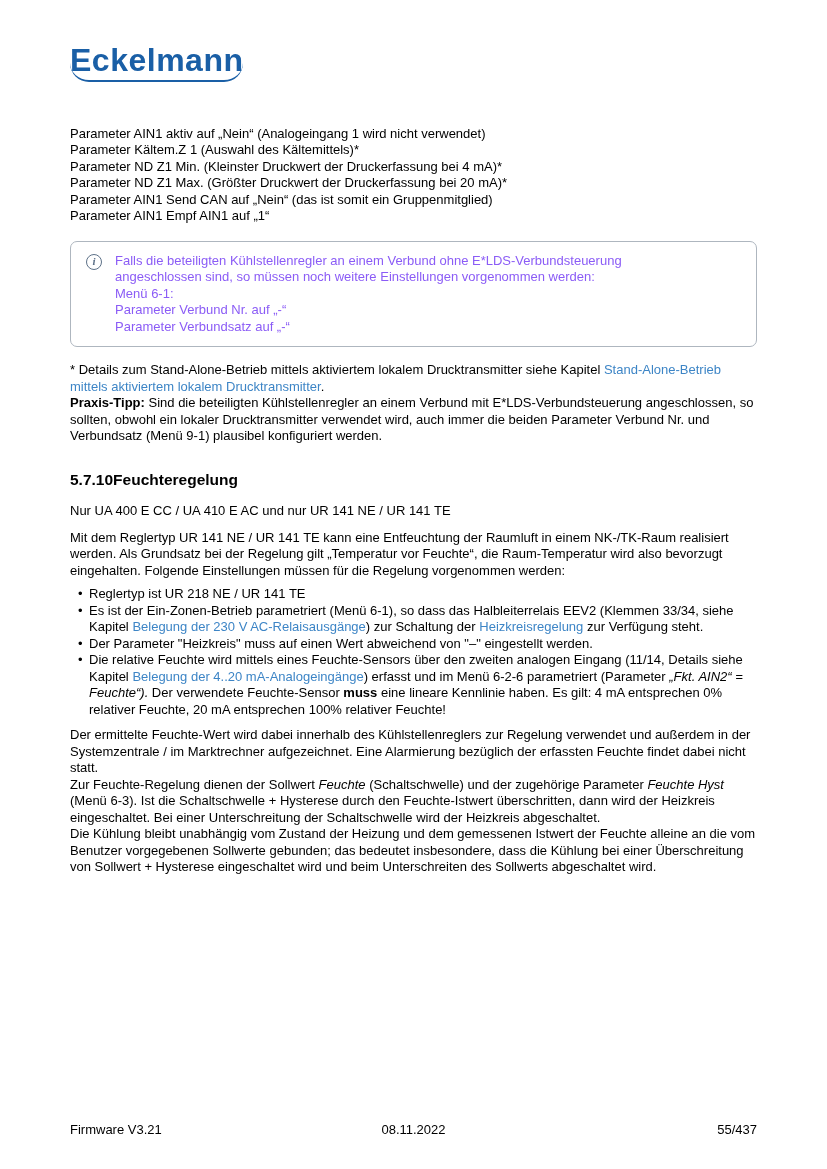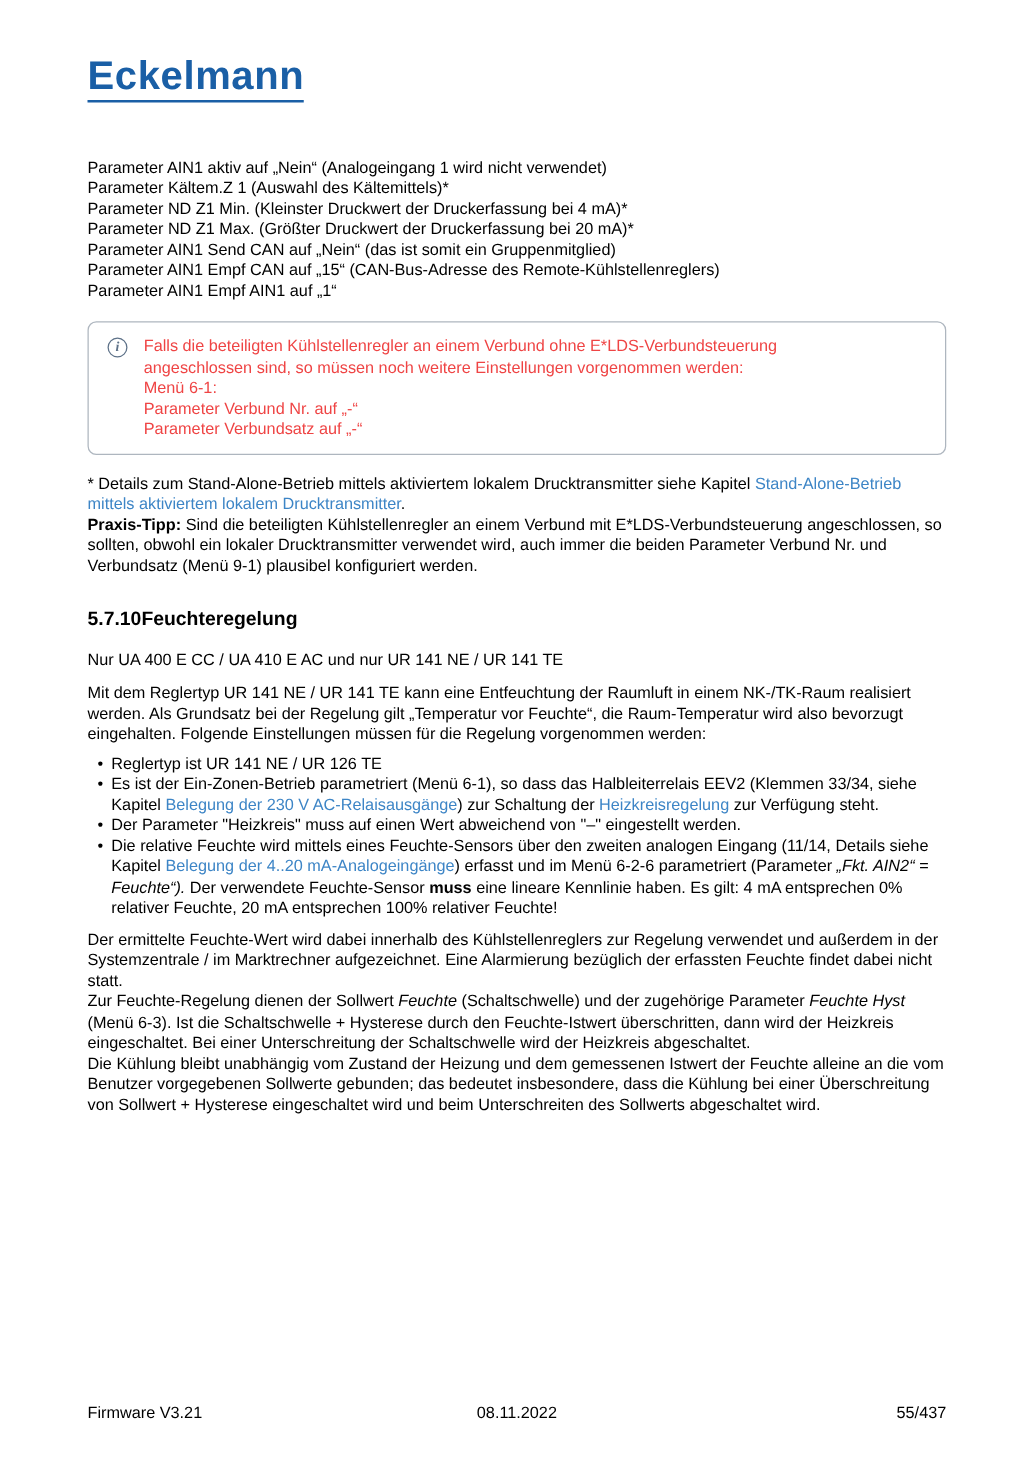--- a/index.html
+++ b/index.html
@@ -1,15 +1,15 @@
 <!DOCTYPE html>
 <html style="--brand: #1a5fa6; --link: #3d85c6;"><head>
 <meta charset="utf-8">
 <style>
-  * { margin:0; padding:0; box-sizing:border-box; }
+  * { margin:0; padding:0; box-sizing:border-box;border-radius:21px; }
   html,body { background:#ffffff; }
   body {
     width:827px; height:1169px; overflow:hidden; position:relative;
     font-family:"Liberation Sans", sans-serif; color:#000;
   }
   .page { position:relative; width:827px; height:1169px; padding:44px 70px 0 70px; }
   .logo {
     display:inline-block; font-size:32px; font-weight:bold; letter-spacing:0.5px;
     color:var(--brand,#1a5fa6); border-bottom:2px solid var(--brand,#1a5fa6);
     padding-bottom:2px; line-height:1.05;
@@ -19,21 +19,21 @@
   .infobox {
     margin-top:16px; border:1px solid #aeb6bf; border-radius:7px;
     padding:11px 16px 11px 15px; display:flex; gap:13px; align-items:flex-start;
   }
   .info-icon {
     flex:none; width:16px; height:16px; margin-top:1px;
     border:1.5px solid #5d7188; border-radius:50%; color:#5d7188;
     font-family:"Liberation Serif", serif; font-style:italic; font-weight:bold; font-size:11px;
     display:flex; align-items:center; justify-content:center;
   }
-  .info-text { max-width:575px; color:#ef4444; }
+  .info-text { max-width:575px; color:#8b5cf6; }
   .rich { white-space:pre-wrap; }
   .note { margin-top:15px; }
   .r-plain { }
   .r-link { color:var(--link,#3d85c6); cursor:pointer; }
   .r-bold { font-weight:bold; }
   .r-italic { font-style:italic; }
   .sec { margin-top:27px; font-size:15.5px; font-weight:bold; }
   .sec .num { }
   .subtitle { margin-top:15px; }
   .para { margin-top:10px; }
@@ -56,21 +56,20 @@
 
   <div class="content">
 
 
     <div>
         <div>Parameter AIN1 aktiv auf „Nein“ (Analogeingang 1 wird nicht verwendet)</div>
         <div>Parameter Kältem.Z 1 (Auswahl des Kältemittels)*</div>
         <div>Parameter ND Z1 Min. (Kleinster Druckwert der Druckerfassung bei 4 mA)*</div>
         <div>Parameter ND Z1 Max. (Größter Druckwert der Druckerfassung bei 20 mA)*</div>
         <div>Parameter AIN1 Send CAN auf „Nein“ (das ist somit ein Gruppenmitglied)</div>
-        <div>Parameter AIN1 Empf CAN auf „15“ (CAN-Bus-Adresse des Remote-Kühlstellenreglers)</div>
         <div>Parameter AIN1 Empf AIN1 auf „1“</div>
       </div>
 
     <div class="infobox">
       <span class="info-icon">i</span>
       <div class="info-text">
           <div>Falls die beteiligten Kühlstellenregler an einem Verbund ohne E*LDS-Verbundsteuerung angeschlossen sind, so müssen noch weitere Einstellungen vorgenommen werden:</div>
           <div>Menü 6-1:</div>
           <div>Parameter Verbund Nr. auf „-“</div>
           <div>Parameter Verbundsatz auf „-“</div>
@@ -82,21 +81,21 @@
 
     <h2 class="sec">
       <span class="num">5.7.10</span><span>Feuchteregelung</span>
     </h2>
 
     <div class="subtitle">Nur UA 400 E CC / UA 410 E AC und nur UR 141 NE / UR 141 TE</div>
 
     <div class="para">Mit dem Reglertyp UR 141 NE / UR 141 TE kann eine Entfeuchtung der Raumluft in einem NK-/TK-Raum realisiert werden. Als Grundsatz bei der Regelung gilt „Temperatur vor Feuchte“, die Raum-Temperatur wird also bevorzugt eingehalten. Folgende Einstellungen müssen für die Regelung vorgenommen werden:</div>
 
     <ul class="bullets">
-        <li><span class="r-plain">Reglertyp ist UR 141 NE / UR 126 TE</span></li>
+        <li><span class="r-plain">Reglertyp ist UR 218 NE / UR 141 TE</span></li>
         <li><span class="r-plain">Es ist der Ein-Zonen-Betrieb parametriert (Menü 6-1), so dass das Halbleiterrelais EEV2 (Klemmen 33/34, siehe Kapitel </span><span class="r-link">Belegung der 230 V AC-Relaisausgänge</span><span class="r-plain">) zur Schaltung der </span><span class="r-link">Heizkreisregelung</span><span class="r-plain"> zur Verfügung steht.</span></li>
         <li><span class="r-plain">Der Parameter "Heizkreis" muss auf einen Wert abweichend von "–" eingestellt werden.</span></li>
         <li><span class="r-plain">Die relative Feuchte wird mittels eines Feuchte-Sensors über den zweiten analogen Eingang (11/14, Details siehe Kapitel </span><span class="r-link">Belegung der 4..20 mA-Analogeingänge</span><span class="r-plain">) erfasst und im Menü 6-2-6 parametriert (Parameter </span><span class="r-italic">„Fkt. AIN2“ = Feuchte“).</span><span class="r-plain"> Der verwendete Feuchte-Sensor </span><span class="r-bold">muss</span><span class="r-plain"> eine lineare Kennlinie haben. Es gilt: 4 mA entsprechen 0% relativer Feuchte, 20 mA entsprechen 100% relativer Feuchte!</span></li>
       </ul>
 
     <div class="closing rich"><span class="r-plain">Der ermittelte Feuchte-Wert wird dabei innerhalb des Kühlstellenreglers zur Regelung verwendet und außerdem in der Systemzentrale / im Marktrechner aufgezeichnet. Eine Alarmierung bezüglich der erfassten Feuchte findet dabei nicht statt.
 Zur Feuchte-Regelung dienen der Sollwert </span><span class="r-italic">Feuchte</span><span class="r-plain"> (Schaltschwelle) und der zugehörige Parameter </span><span class="r-italic">Feuchte Hyst</span><span class="r-plain"> (Menü 6-3). Ist die Schaltschwelle + Hysterese durch den Feuchte-Istwert überschritten, dann wird der Heizkreis eingeschaltet. Bei einer Unterschreitung der Schaltschwelle wird der Heizkreis abgeschaltet.
 Die Kühlung bleibt unabhängig vom Zustand der Heizung und dem gemessenen Istwert der Feuchte alleine an die vom Benutzer vorgegebenen Sollwerte gebunden; das bedeutet insbesondere, dass die Kühlung bei einer Überschreitung von Sollwert + Hysterese eingeschaltet wird und beim Unterschreiten des Sollwerts abgeschaltet wird.</span></div>
 
   </div>

